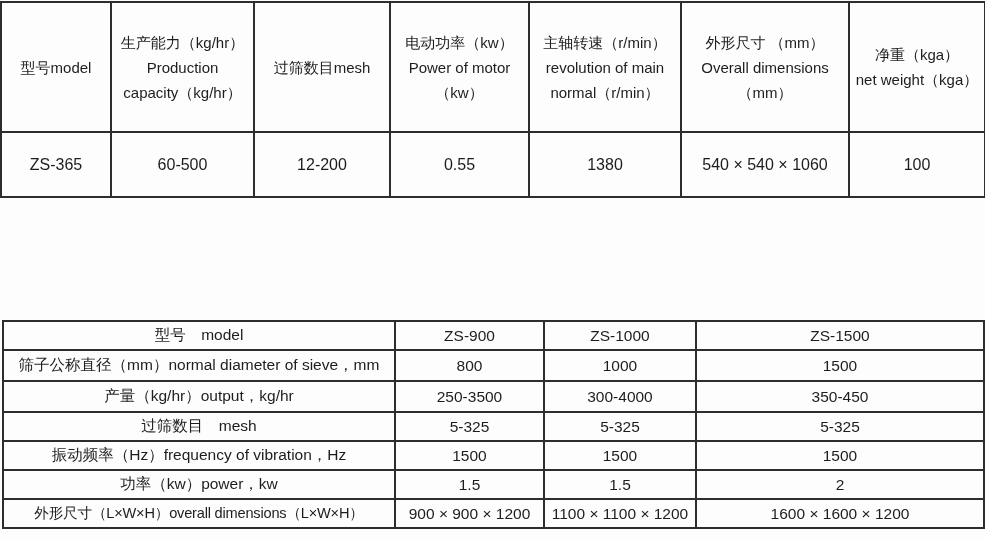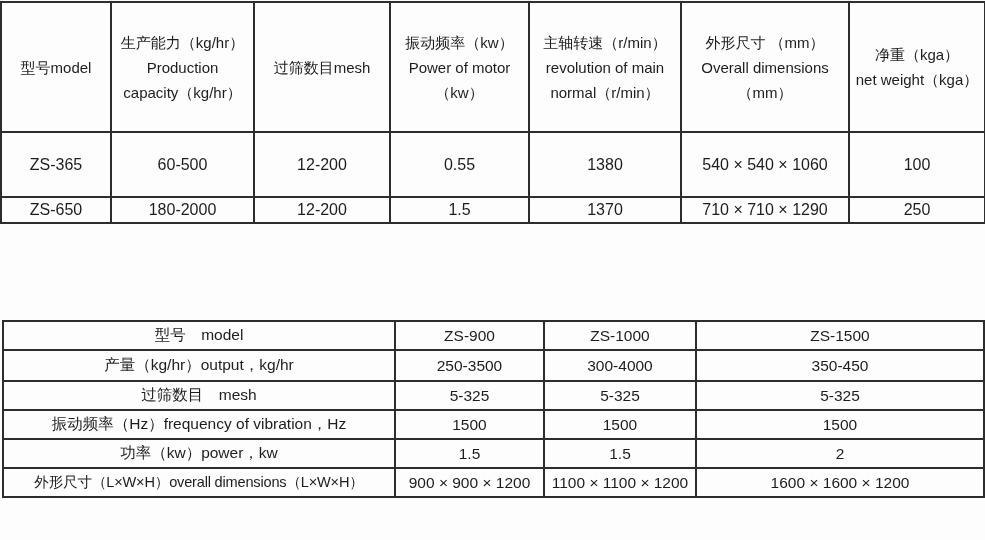--- a/index.html
+++ b/index.html
@@ -55,21 +55,21 @@
         </td>
         <td>
           <div class="hline">生产能力（kg/hr）</div>
           <div class="hline">Production</div>
           <div class="hline">capacity（kg/hr）</div>
         </td>
         <td>
           <div class="hline">过筛数目mesh</div>
         </td>
         <td>
-          <div class="hline">振动频率（kw）</div>
+          <div class="hline">电动功率（kw）</div>
           <div class="hline">Power of motor</div>
           <div class="hline">（kw）</div>
         </td>
         <td>
           <div class="hline">主轴转速（r/min）</div>
           <div class="hline">revolution of main</div>
           <div class="hline">normal（r/min）</div>
         </td>
         <td>
           <div class="hline">外形尺寸 （mm）</div>
@@ -83,45 +83,42 @@
       </tr>
       <tr class="data" style="height:65px">
         <td>ZS-365</td>
         <td>60-500</td>
         <td>12-200</td>
         <td>0.55</td>
         <td>1380</td>
         <td>540 × 540 × 1060</td>
         <td>100</td>
       </tr>
-      <tr class="data" style="height:26px">
-        <td>ZS-650</td>
-        <td>180-2000</td>
-        <td>12-200</td>
-        <td>1.5</td>
-        <td>1370</td>
-        <td>710 × 710 × 1290</td>
-        <td>250</td>
-      </tr>
     </tbody>
   </table>
 
   <table id="t2">
     <colgroup>
       <col style="width:392px">
         <col style="width:149px">
         <col style="width:152px">
       <col style="width:288px">
     </colgroup>
     <tbody>
       <tr>
         <td>型号　model</td>
         <td>ZS-900</td>
         <td>ZS-1000</td>
         <td>ZS-1500</td>
+      </tr>
+      <tr style="height:31px">
+        <td>筛子公称直径（mm）normal diameter of sieve，mm</td>
+        <td>800</td>
+        <td>1000</td>
+        <td>1500</td>
       </tr>
       <tr style="height:31px">
         <td>产量（kg/hr）output，kg/hr</td>
         <td>250-3500</td>
         <td>300-4000</td>
         <td>350-450</td>
       </tr>
       <tr style="height:26px">
         <td>过筛数目　mesh</td>
         <td>5-325</td>

